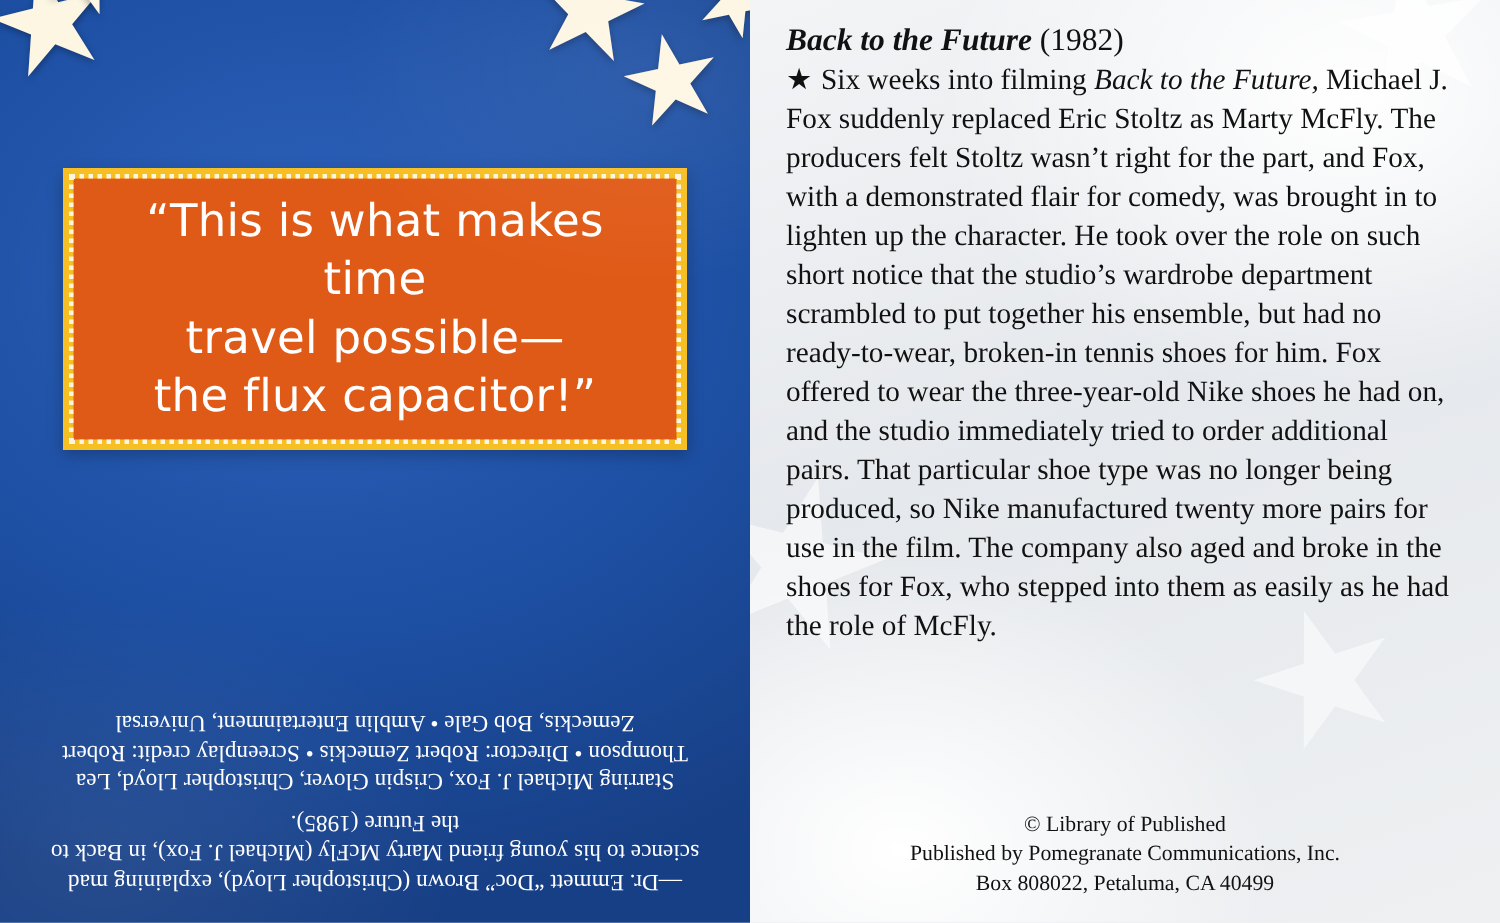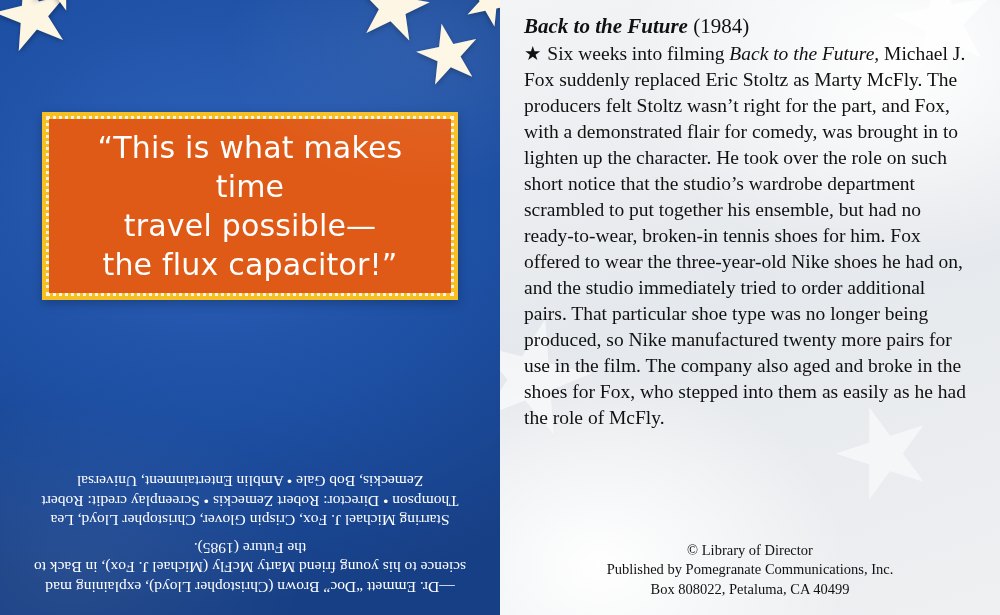--- a/index.html
+++ b/index.html
@@ -219,27 +219,27 @@
     <span class="ghost-star" style="left:-36px; top:300px; font-size:150px; transform:rotate(14deg); opacity:0.6;">
       <span class="glyph">★</span>
     </span>
     <span class="ghost-star" style="left:330px; top:392px; font-size:120px; transform:rotate(-18deg); opacity:0.55;">
       <span class="glyph">★</span>
     </span>
 
     <div class="right-content">
       <p class="title-line">
         <span class="movie-title">Back to the Future</span>
-        <span>(1984)</span>
+        <span>(1982)</span>
       </p>
       <p class="body-para">
         <span class="bullet">★</span>
         <span>Six weeks into filming </span><em>Back to the Future,</em><span> Michael J. Fox suddenly replaced Eric Stoltz as Marty McFly. The producers felt Stoltz wasn’t right for the part, and Fox, with a demonstrated flair for comedy, was brought in to lighten up the character. He took over the role on such short notice that the studio’s wardrobe department scrambled to put together his ensemble, but had no ready-to-wear, broken-in tennis shoes for him. Fox offered to wear the three-year-old Nike shoes he had on, and the studio immediately tried to order additional pairs. That particular shoe type was no longer being produced, so Nike manufactured twenty more pairs for use in the film. The company also aged and broke in the shoes for Fox, who stepped into them as easily as he had the role of McFly.</span>
       </p>
     </div>
 
     <div class="footer">
-      <div>© Library of Director</div>
+      <div>© Library of Published</div>
       <div>Published by Pomegranate Communications, Inc.</div>
       <div>Box 808022, Petaluma, CA 40499</div>
     </div>
   </div>
 </div>
 
 </body></html>

